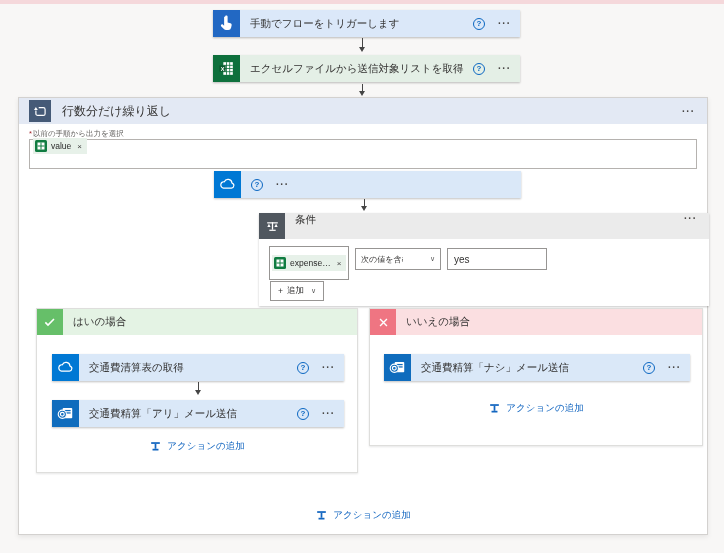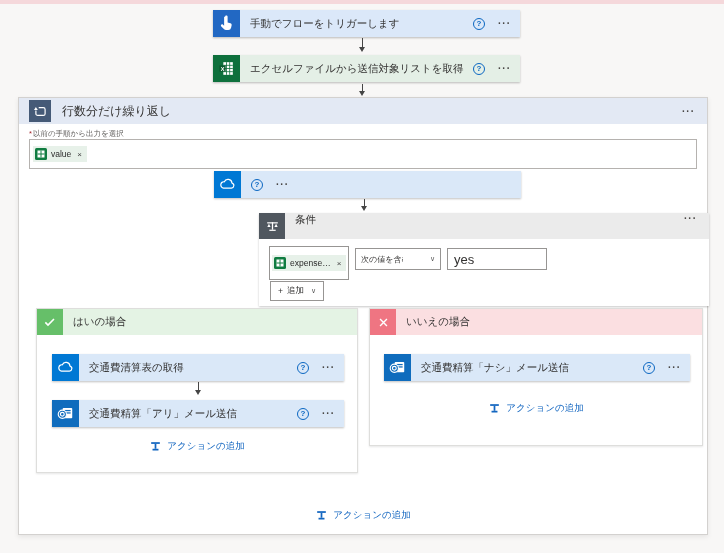--- a/index.html
+++ b/index.html
@@ -48,21 +48,21 @@
   }
   .loop-head .sq { width:22px; height:22px; margin-left:10px; flex:none; background:#455a77;
     display:flex; align-items:center; justify-content:center; }
   .loop-head .hlabel { margin-left:11px; font-size:12px; flex:1; }
   .loop-head .menu { margin:0 12px 0 0; }
 
   .select-label { position:absolute; left:10px; top:31px; font-size:7.5px; color:#5f5d5b; }
   .req { color:#a4262c; margin-right:1px; }
   .loop-input {
     position:absolute; left:10px; top:41px; width:668px; height:21px;
-    background:#fff; border:1px solid #b5b2af; display:flex; align-items:center; padding:14px 3px; cursor:text;
+    background:#fff; border:1px solid #b5b2af; display:flex; align-items:flex-end; padding:14px 3px; cursor:text;
   }
   .chip {
     display:inline-flex; align-items:center; gap:4px; height:16px; padding:0 5px 0 2px;
     background:#e7f1e9; font-size:8.5px; color:#2b2b2b; cursor:pointer;
   }
   .chip .chip-x { font-size:8px; color:#444; margin-left:2px; cursor:pointer; }
 
   
   .cond {
     position:absolute; left:240px; top:115px; width:450px; height:93px;
@@ -79,21 +79,21 @@
   }
   .dropdown {
     position:absolute; left:96px; top:35px; width:86px; height:22px;
     border:1px solid #979593; background:#fff; display:flex; align-items:center;
     font-size:8px; padding:0 5px; cursor:pointer;gap:24px;
   }
   .dropdown .optext { flex:1; white-space:nowrap; overflow:hidden; }
   .chev { font-size:7px; color:#5a5a5a; margin-left:3px; }
   .val-input {
     position:absolute; left:188px; top:35px; width:100px; height:22px;
-    border:1px solid #979593; font-size:13px; padding:0 6px; color:#323130;
+    border:1px solid #979593; font-size:10px; padding:0 6px; color:#323130;
     font-family:"Liberation Sans","DejaVu Sans",sans-serif; background:#fff;
   }
   .add-btn {
     position:absolute; left:11px; top:68px; height:20px; padding:0 7px;
     border:1px solid #979593; background:#fff; display:flex; align-items:center; gap:4px;
     font-size:8.5px; cursor:pointer;
   }
 
   
   .card { position:absolute; background:#fff; border:1px solid #dededc; box-shadow:0 1px 2px rgba(0,0,0,.1); }

